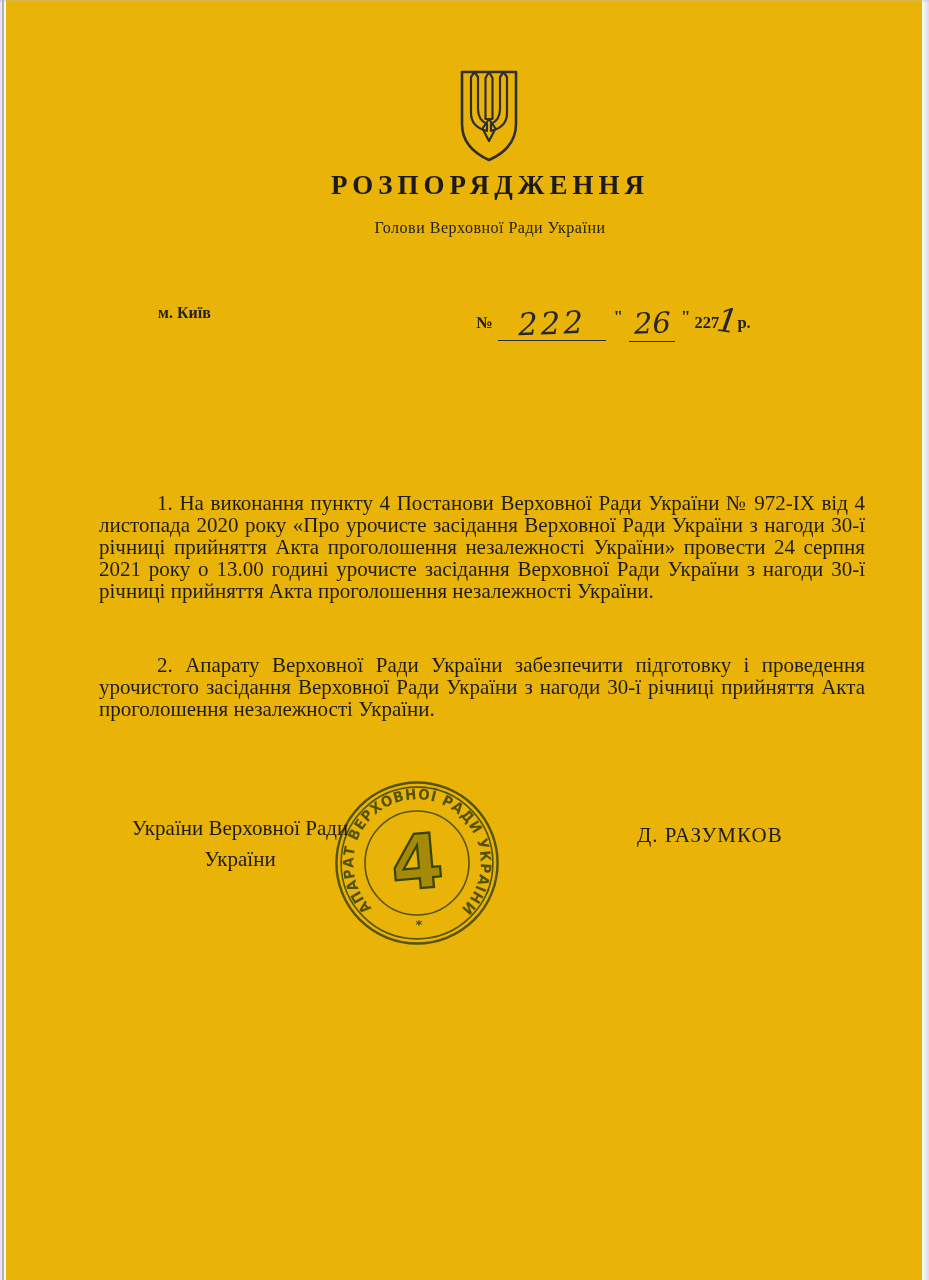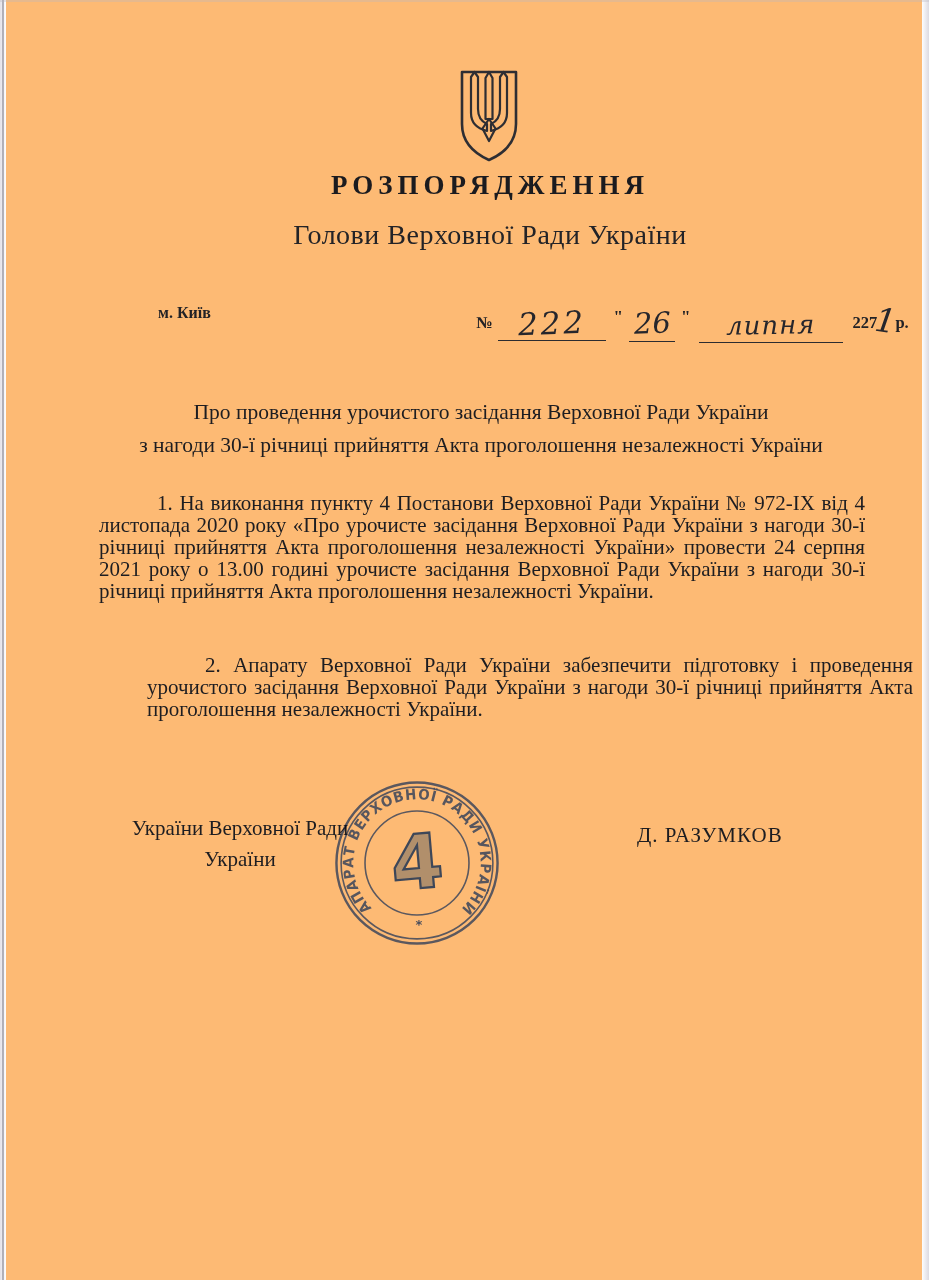--- a/index.html
+++ b/index.html
@@ -1,20 +1,20 @@
 <!DOCTYPE html>
 <html><head>
 <meta charset="utf-8">
 <style>
   * { margin:0; padding:0; box-sizing:border-box; }
   html,body { width:929px; height:1280px; background:#ffffff; }
   body { font-family:"Liberation Serif", serif; color:#1e1e22; }
   .page {
     position:relative; width:929px; height:1280px;
-    background:#fdba74; overflow:hidden;padding-left:24px;
+    background:#eab308; overflow:hidden;padding-left:24px;
   }
   
   .edge-left  { position:absolute; left:0; top:0; width:6px; height:100%;
     background:linear-gradient(to right, #e3e1e8, #fdfdfe); }
   .edge-left-line { position:absolute; left:2px; top:0; width:2px; height:100%;
     background:rgba(125,123,135,.55); }
   .edge-right { position:absolute; right:0; top:0; width:7px; height:100%;
     background:linear-gradient(to left, #dcdae1, #fdfdfe); }
   .edge-top { position:absolute; left:0; top:0; width:100%; height:2px;
     background:rgba(185,183,193,.35); }
@@ -23,21 +23,21 @@
   .emblem { position:absolute; left:457px; top:67px; width:64px; height:97px; }
 
   
   .doc-type {
     position:absolute; left:60px; top:170px; width:860px;
     text-align:center; font-size:27px; font-weight:bold;
     letter-spacing:5px; color:#1b1b1f;
   }
   .issuer {
     position:absolute; left:60px; top:219px; width:860px;
-    text-align:center; font-size:28px; letter-spacing:.5px; color:#232327;
+    text-align:center; font-size:16px; letter-spacing:.5px; color:#232327;
   }
 
   
   .date-row {
     position:absolute; left:8px; top:293px; width:929px; height:44px;
     font-size:16.5px; font-weight:bold; color:#222226;
   }
   .city { position:absolute; left:150px; top:11px; font-size:16px; }
   .num-wrap {
     position:absolute; left:468px; top:0; display:flex;
@@ -71,21 +71,21 @@
     text-align:center; font-size:21.5px; line-height:33px; color:#1d1d21;
   }
 
   
   .para {
     position:absolute; left:99px; width:766px;
     font-size:21px; line-height:22px; text-align:justify;
     text-indent:58px; color:#1d1d21;
   }
   .para-1 { top:492px; }
-  .para-2 { top:654px;margin-left:48px; }
+  .para-2 { top:654px; }
 
   
   .sig-role {
     position:absolute; left:128px; top:813px; width:224px;
     text-align:center; font-size:21px; line-height:31px; color:#1d1d21;
   }
   .sig-name {
     position:absolute; left:637px; top:823px;
     font-size:21px; letter-spacing:1px; color:#1d1d21;
   }
@@ -119,29 +119,24 @@
   <div class="issuer">Голови Верховної Ради України</div>
 
   <div class="date-row">
     <span class="city">м. Київ</span>
     <span class="num-wrap">
       <span class="lbl">№</span>
       <span class="blank blank-number"><span class="hw hw-number">222</span></span>
       <span class="q">"</span>
       <span class="blank blank-day"><span class="hw hw-day">26</span></span>
       <span class="q">"</span>
-      <span class="blank blank-month"><span class="hw hw-month">липня</span></span>
       <span class="year"><span>227</span><span class="hw hw-year-digit">1</span> <span>р.</span></span>
     </span>
   </div>
 
-  <div class="subject">
-    <div>Про проведення урочистого засідання Верховної Ради України</div>
-    <div>з нагоди 30-ї річниці прийняття Акта проголошення незалежності України</div>
-  </div>
 
   <div class="para para-1">1. На виконання пункту 4 Постанови Верховної Ради України № 972-IX від 4 листопада 2020 року «Про урочисте засідання Верховної Ради України з нагоди 30-ї річниці прийняття Акта проголошення незалежності України» провести 24 серпня 2021 року о 13.00 годині урочисте засідання Верховної Ради України з нагоди 30-ї річниці прийняття Акта проголошення незалежності України.</div>
   <div class="para para-2">2. Апарату Верховної Ради України забезпечити підготовку і проведення урочистого засідання Верховної Ради України з нагоди 30-ї річниці прийняття Акта проголошення незалежності України.</div>
 
   <div class="sig-role">
     <div>України Верховної Ради</div>
     <div>України</div>
   </div>
   <div class="sig-name">Д. РАЗУМКОВ</div>
 

